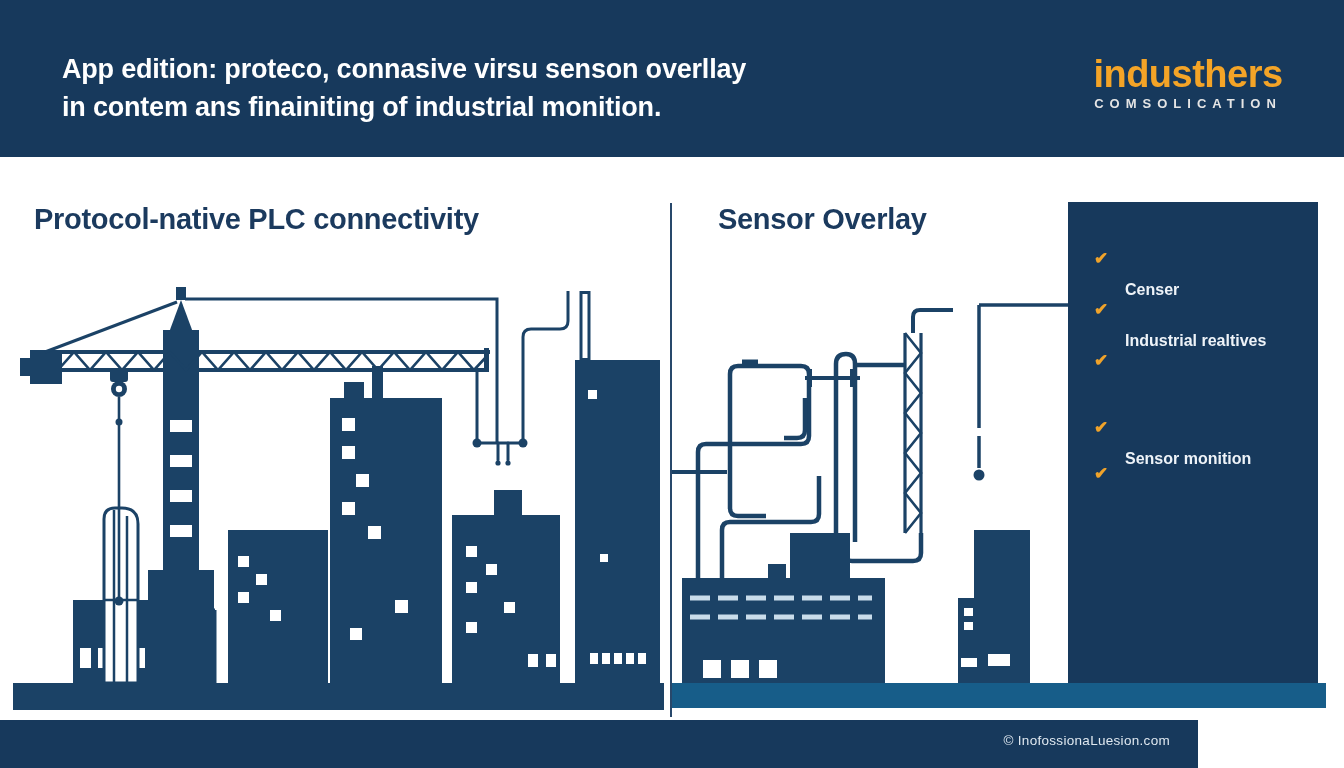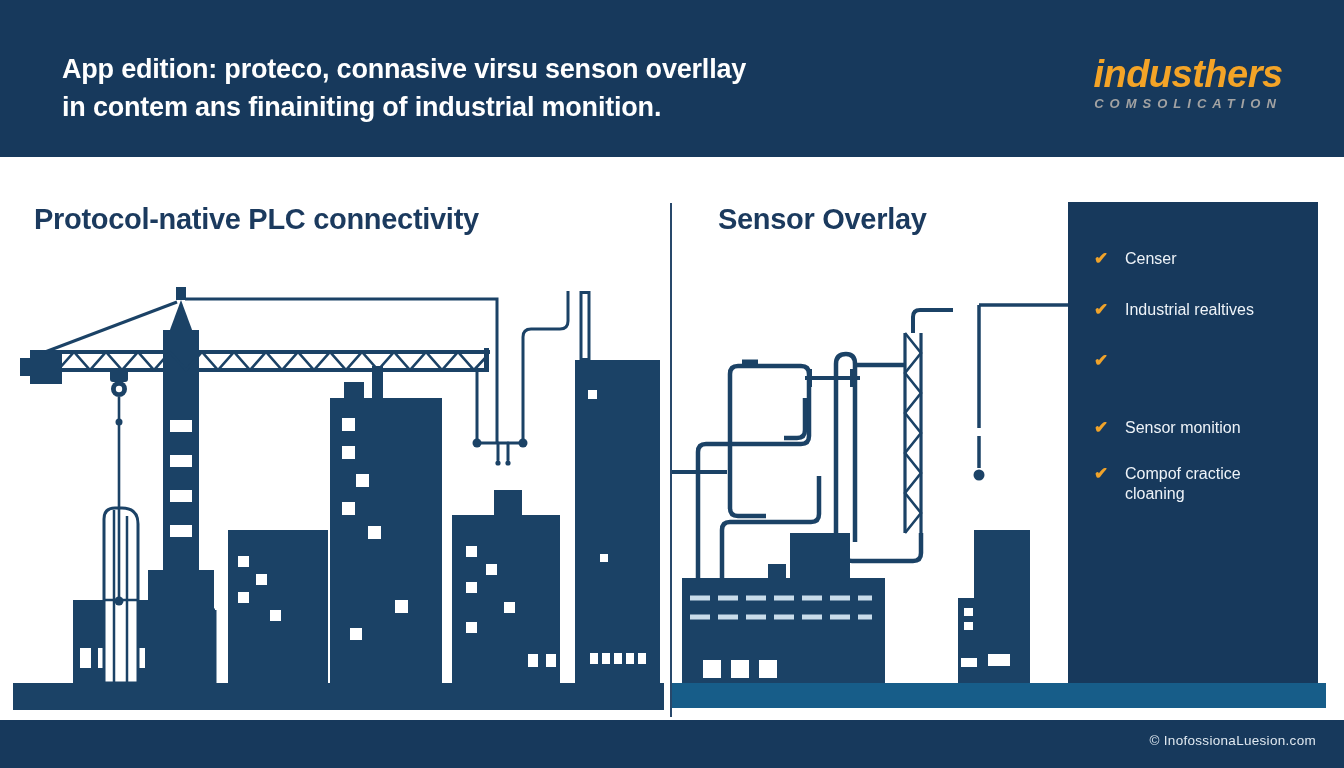--- a/index.html
+++ b/index.html
@@ -4,45 +4,45 @@
 <style>
   * { margin:0; padding:0; box-sizing:border-box; }
   html,body { width:1344px; height:768px; overflow:hidden; background:#fff;
     font-family:"Liberation Sans", sans-serif; }
   #stage { position:relative; width:1344px; height:768px; background:#ffffff; }
 
   
   .header { position:absolute; left:0; top:0; width:1344px; height:157px; background:#17395c; }
   .headline { position:absolute; left:62px; top:50px; width:760px;
     color:#ffffff; font-size:27px; line-height:38px; font-weight:bold; letter-spacing:-0.2px; }
-  .brand { position:absolute; left:1062px; top:54px; width:252px; text-align:center;font-style:italic; }
+  .brand { position:absolute; left:1062px; top:54px; width:252px; text-align:center; }
   .brand-name { color:#f4a427; font-size:38px; font-weight:bold; letter-spacing:-0.5px; line-height:40px; }
-  .brand-tagline { color:#a3a3a3; font-size:13px; font-weight:bold; letter-spacing:6px; margin-top:2px; }
+  .brand-tagline { color:#e5e5e5; font-size:13px; font-weight:bold; letter-spacing:6px; margin-top:2px; }
 
   
   .sec-title { position:absolute; color:#1b3a5e; font-size:29px; font-weight:bold; letter-spacing:-0.3px; }
   #left-title  { left:34px;  top:203px; }
   #right-title { left:718px; top:203px; }
 
   
   .divider { position:absolute; left:670px; top:203px; width:2px; height:514px; background:#28486b; }
 
   
   .illus { position:absolute; top:270px; width:672px; height:445px; }
   #illus-left  { left:0; }
   #illus-right { left:672px; }
 
   
   .sidebar { position:absolute; left:1068px; top:202px; width:250px; height:481px; background:#17395c; }
   .chk-item { position:absolute; left:26px; width:210px; display:flex; gap:13px; align-items:flex-start; }
   .chk-mark { color:#f0a32a; font-size:17px; font-weight:bold; line-height:20px; flex:0 0 18px; }
-  .chk-label { color:#eef3f8; font-size:16px; font-weight:normal; line-height:20px; width:178px; }
-
-  
-  .footer { position:absolute; left:0; top:720px; width:1344px; height:48px; background:#17395c; }
+  .chk-label { color:#eef3f8; font-size:16px; font-weight:bold; line-height:20px; width:178px;margin-top:31px; }
+
+  
+  .footer { position:absolute; left:0; top:720px; width:1198px; height:48px; background:#17395c; }
   .footer-text { position:absolute; right:28px; top:13px; color:#dfe8f0; font-size:13.5px; letter-spacing:0.3px; }
 </style>
 </head>
 <body>
 
 <div id="stage">
 
   <div class="header">
     <div class="headline">
       <div>App edition: proteco, connasive virsu senson overllay</div>
@@ -230,21 +230,20 @@
     </div>
     <div class="chk-item" style="top:149px">
       <span class="chk-mark">✔</span>
     </div>
     <div class="chk-item" style="top:216px">
       <span class="chk-mark">✔</span>
       <span class="chk-label">Sensor monition</span>
     </div>
     <div class="chk-item" style="top:262px">
       <span class="chk-mark">✔</span>
-      <span class="chk-label">Compof cractice cloaning</span>
     </div>
   </div>
 
   <div class="footer">
     <div class="footer-text">© InofossionaLuesion.com</div>
   </div>
 
 </div>
 
 </body></html>

